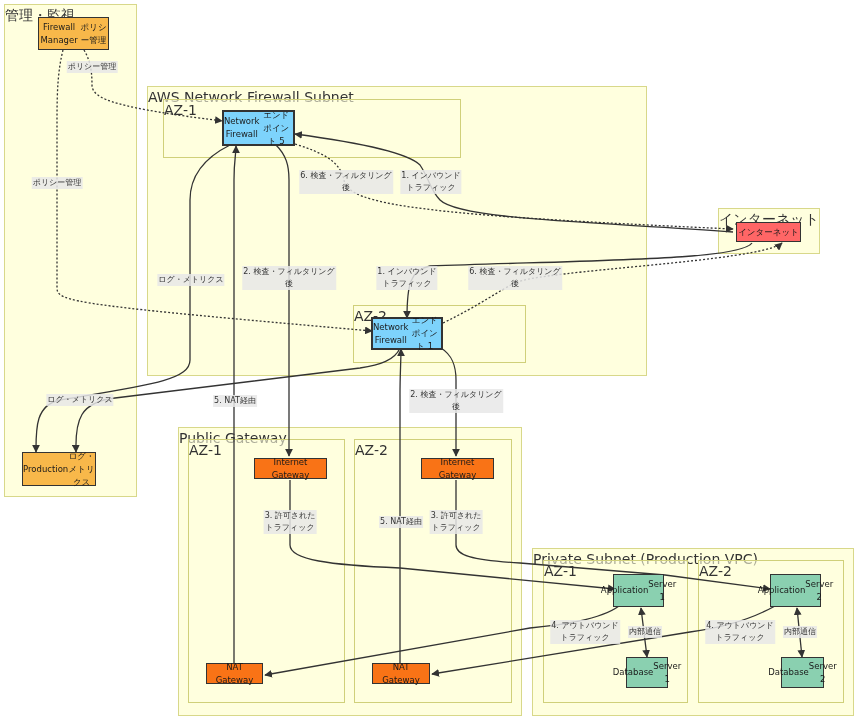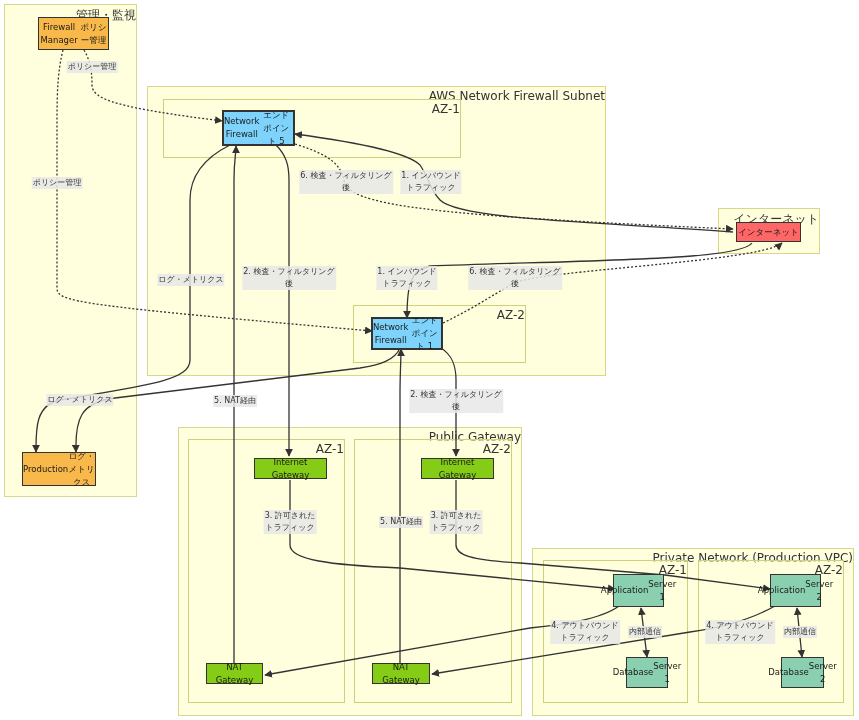--- a/index.html
+++ b/index.html
@@ -1,39 +1,39 @@
 <!DOCTYPE html>
 <html><head>
 <meta charset="utf-8">
 <style>
   html, body { margin:0; padding:0; background:#ffffff; }
   body { width:859px; height:720px; position:relative; overflow:hidden;
          font-family:"DejaVu Sans","Liberation Sans",sans-serif; color:#333; }
   .cluster { position:absolute; background:#ffffde; border:1px solid #d8d88a; box-sizing:border-box; }
   .cluster.inner { background:rgba(255,255,222,0.6); border-color:#d0d07a; }
-  .cluster-title { position:absolute; left:0; right:0; top:2px; text-align:right; font-size:12px; color:#333; white-space:nowrap; }
+  .cluster-title { position:absolute; left:0; right:0; top:2px; text-align:left; font-size:14px; color:#333; white-space:nowrap; }
   .node { position:absolute; box-sizing:border-box; border:1.5px solid #333; display:flex; flex-direction:row;
           align-items:center; justify-content:center; text-align:center; font-size:8.5px; line-height:13px; color:#1a1a1a; }
   .node.mgmt { background:#f8b84a; }
   .node.fw { background:#7dd3fc; border-width:2px; }
   .node.net { background:#ff6666; }
-  .node.gw { background:#84cc16; }
+  .node.gw { background:#f97316; }
   .node.srv { background:#8ad0b0; }
   .edge-label { position:absolute; background:rgba(232,232,232,0.85); font-size:8px; line-height:12px; text-align:center; color:#333; white-space:nowrap; padding:0 1px; transform:translate(-50%,-50%); }
   svg.edges { position:absolute; left:0; top:0; width:859px; height:720px; pointer-events:none; }
   svg.edges path { fill:none; stroke:#333; stroke-width:1.3; }
   svg.edges path.dot { stroke-dasharray:2 2; stroke-width:1.3; }
 </style>
 </head>
 <body>
 
 <div class="cluster" style="left:4px;top:4px;width:133px;height:493px;">
   <div class="cluster-title">管理・監視</div>
 </div>
-<div class="cluster" style="left:147px;top:86px;width:459px;height:290px;">
+<div class="cluster" style="left:147px;top:86px;width:500px;height:290px;">
   <div class="cluster-title">AWS Network Firewall Subnet</div>
 </div>
 <div class="cluster inner" style="left:163px;top:99px;width:298px;height:59px;">
   <div class="cluster-title">AZ-1</div>
 </div>
 <div class="cluster inner" style="left:353px;top:305px;width:173px;height:58px;">
   <div class="cluster-title">AZ-2</div>
 </div>
 <div class="cluster" style="left:718px;top:208px;width:102px;height:46px;">
   <div class="cluster-title">インターネット</div>
@@ -41,21 +41,21 @@
 <div class="cluster" style="left:178px;top:427px;width:344px;height:289px;">
   <div class="cluster-title">Public Gateway</div>
 </div>
 <div class="cluster inner" style="left:188px;top:439px;width:157px;height:264px;">
   <div class="cluster-title">AZ-1</div>
 </div>
 <div class="cluster inner" style="left:354px;top:439px;width:158px;height:264px;">
   <div class="cluster-title">AZ-2</div>
 </div>
 <div class="cluster" style="left:532px;top:548px;width:322px;height:168px;">
-  <div class="cluster-title">Private Network (Production VPC)</div>
+  <div class="cluster-title">Private Subnet (Production VPC)</div>
 </div>
 <div class="cluster inner" style="left:543px;top:560px;width:145px;height:143px;">
   <div class="cluster-title">AZ-1</div>
 </div>
 <div class="cluster inner" style="left:698px;top:560px;width:146px;height:143px;">
   <div class="cluster-title">AZ-2</div>
 </div>
 
 <svg class="edges" viewBox="0 0 859 720">
   <defs>

